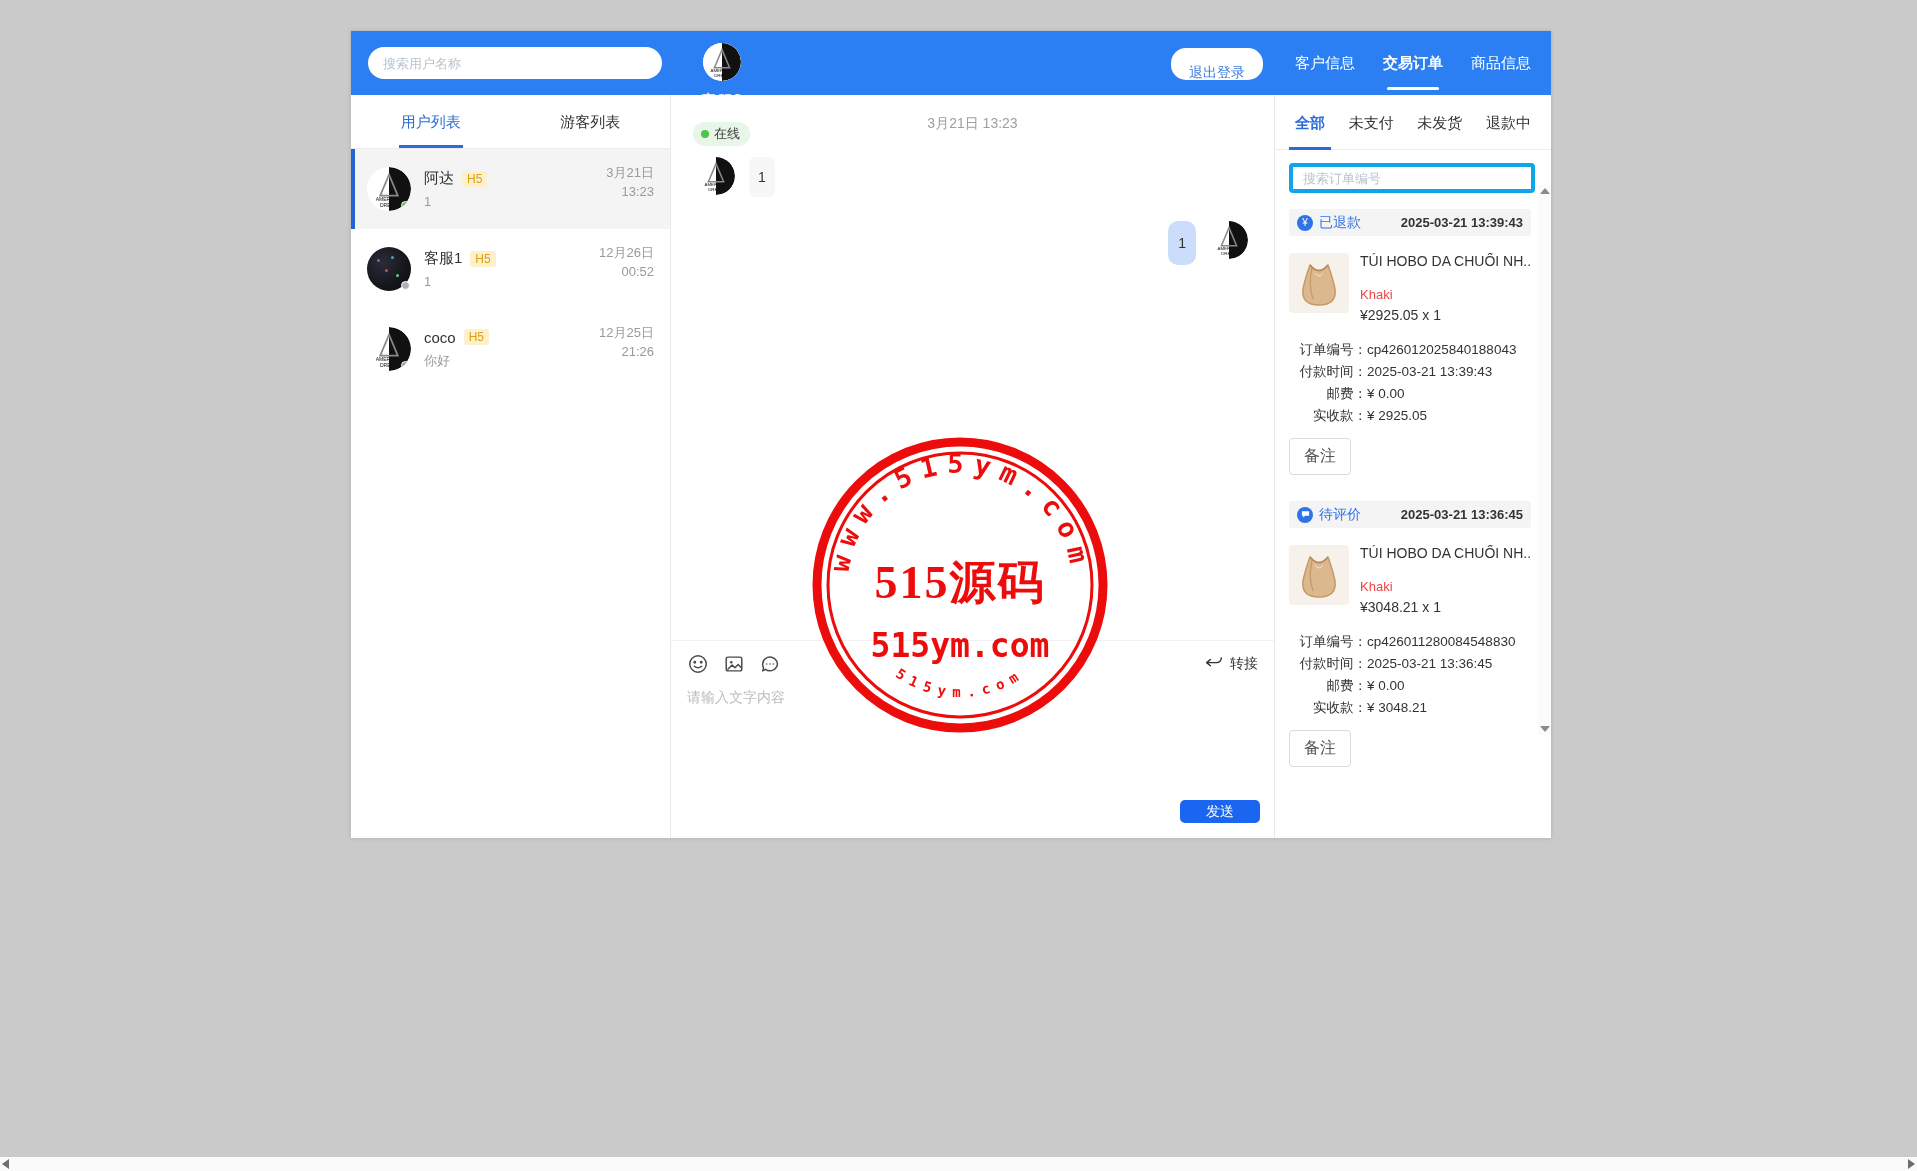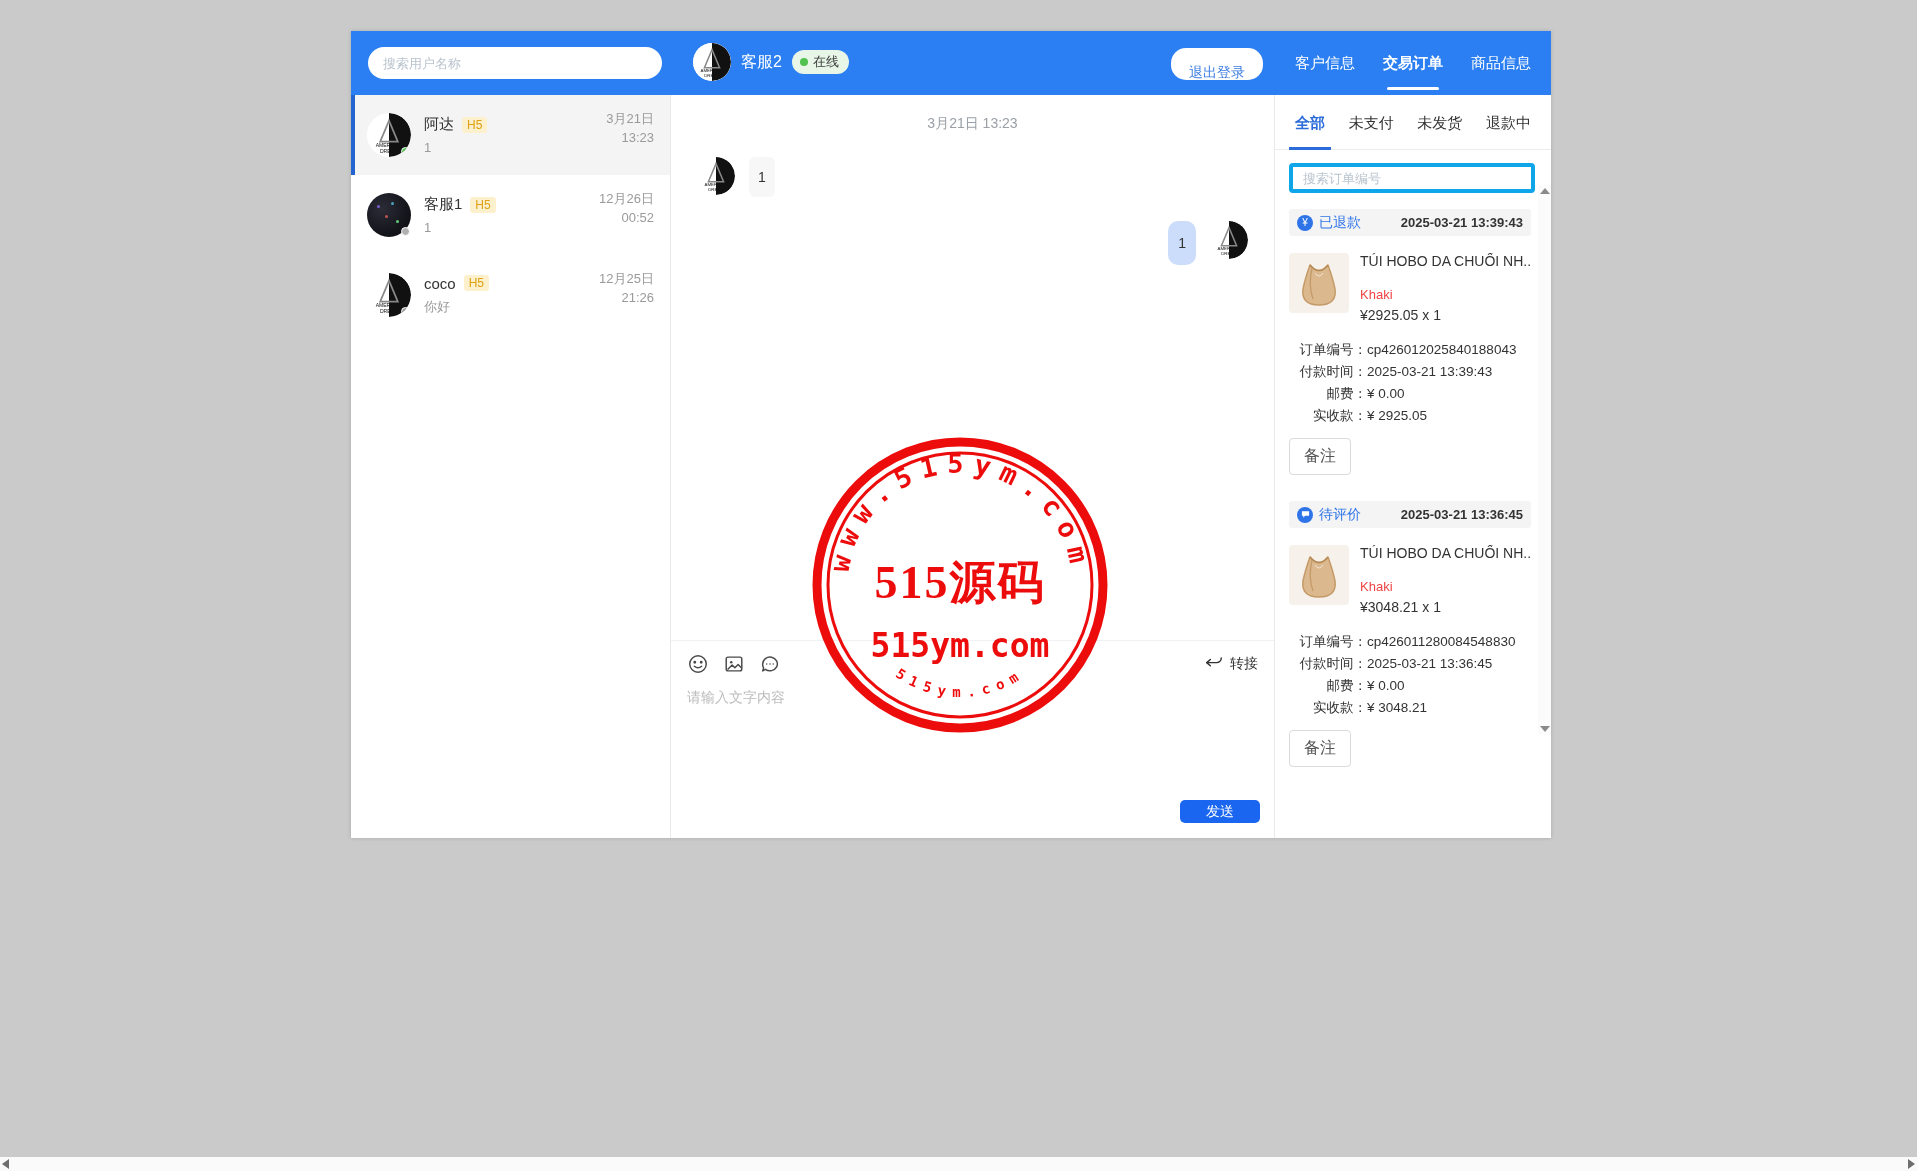--- a/index.html
+++ b/index.html
@@ -5,21 +5,21 @@
   * { margin:0; padding:0; box-sizing:border-box; }
   html,body { width:1917px; height:1171px; }
   body { font-family:"Liberation Sans","DejaVu Sans",sans-serif; background:#cacaca; position:relative; overflow:hidden; }
 
   .app { position:absolute; left:351px; top:31px; width:1200px; height:807px; background:#fff; box-shadow:0 0 4px rgba(0,0,0,.15); }
 
   
   .hdr { position:relative; height:64px; background:#2b7ff2; display:flex; align-items:center; }
   .hdr-search { position:absolute; left:17px; top:16px; width:294px; height:32px; border:none; border-radius:16px; padding:0 15px; font-size:13px; color:#333; outline:none; }
   .hdr-search::placeholder { color:#b9c3cd; }
-  .agent { position:absolute; left:342px; top:12px; display:flex; align-items:center; gap:10px; }
+  .agent { position:absolute; left:342px; top:12px; display:flex; align-items:center; gap:10px;flex-direction:column; }
   .agent-name { color:#fff; font-size:16px; }
   .online-badge { display:flex; align-items:center; gap:5px; background:#e7f6e7; border-radius:12px; padding:3px 10px 3px 8px; font-size:13px; color:#3c3c3c; }
   .online-dot { width:8px; height:8px; border-radius:50%; background:#4fc24f; }
   .logout-btn { position:absolute; right:288px; top:17px; height:30px; padding:16px 18px; background:#fff; color:#3a7ce0; border:none; border-radius:15px; font-size:14px; cursor:pointer; }
   .hdr-nav { position:absolute; right:20px; top:0; height:64px; display:flex; align-items:center; gap:28px; }
   .nav-item { color:#fff; font-size:15px; height:64px; line-height:64px; position:relative; cursor:pointer; }
   .nav-item.active { font-weight:bold; }
   .nav-item.active::after { content:""; position:absolute; left:50%; transform:translateX(-50%); bottom:5px; width:52px; height:3px; background:#fff; border-radius:2px; }
 
   
@@ -142,20 +142,24 @@
     <div class="hdr-nav">
       <div class="nav-item">客户信息</div>
       <div class="nav-item active">交易订单</div>
       <div class="nav-item">商品信息</div>
     </div>
   </div>
 
   <div class="body">
 
     <div class="sidebar">
+      <div class="side-tabs">
+        <div class="side-tab active">用户列表</div>
+        <div class="side-tab">游客列表</div>
+      </div>
 
       <div class="user-item selected">
         <div class="ad-avatar u-av">
           <svg viewBox="0 0 40 40">
             <circle cx="20" cy="20" r="20" fill="#fff"></circle>
             <path d="M20 0 a20 20 0 0 1 0 40 z" fill="#111"></path>
             <path d="M20 7 L28 26 L12 26 Z" fill="none" stroke="#888" stroke-width="1.6"></path>
             <text x="20" y="31" text-anchor="middle" font-size="4.6" fill="#111" font-family="Liberation Sans,sans-serif">AMERICAN</text>
             <text x="20" y="36" text-anchor="middle" font-size="4.6" fill="#111" font-family="Liberation Sans,sans-serif">DREAM</text>
           </svg>

